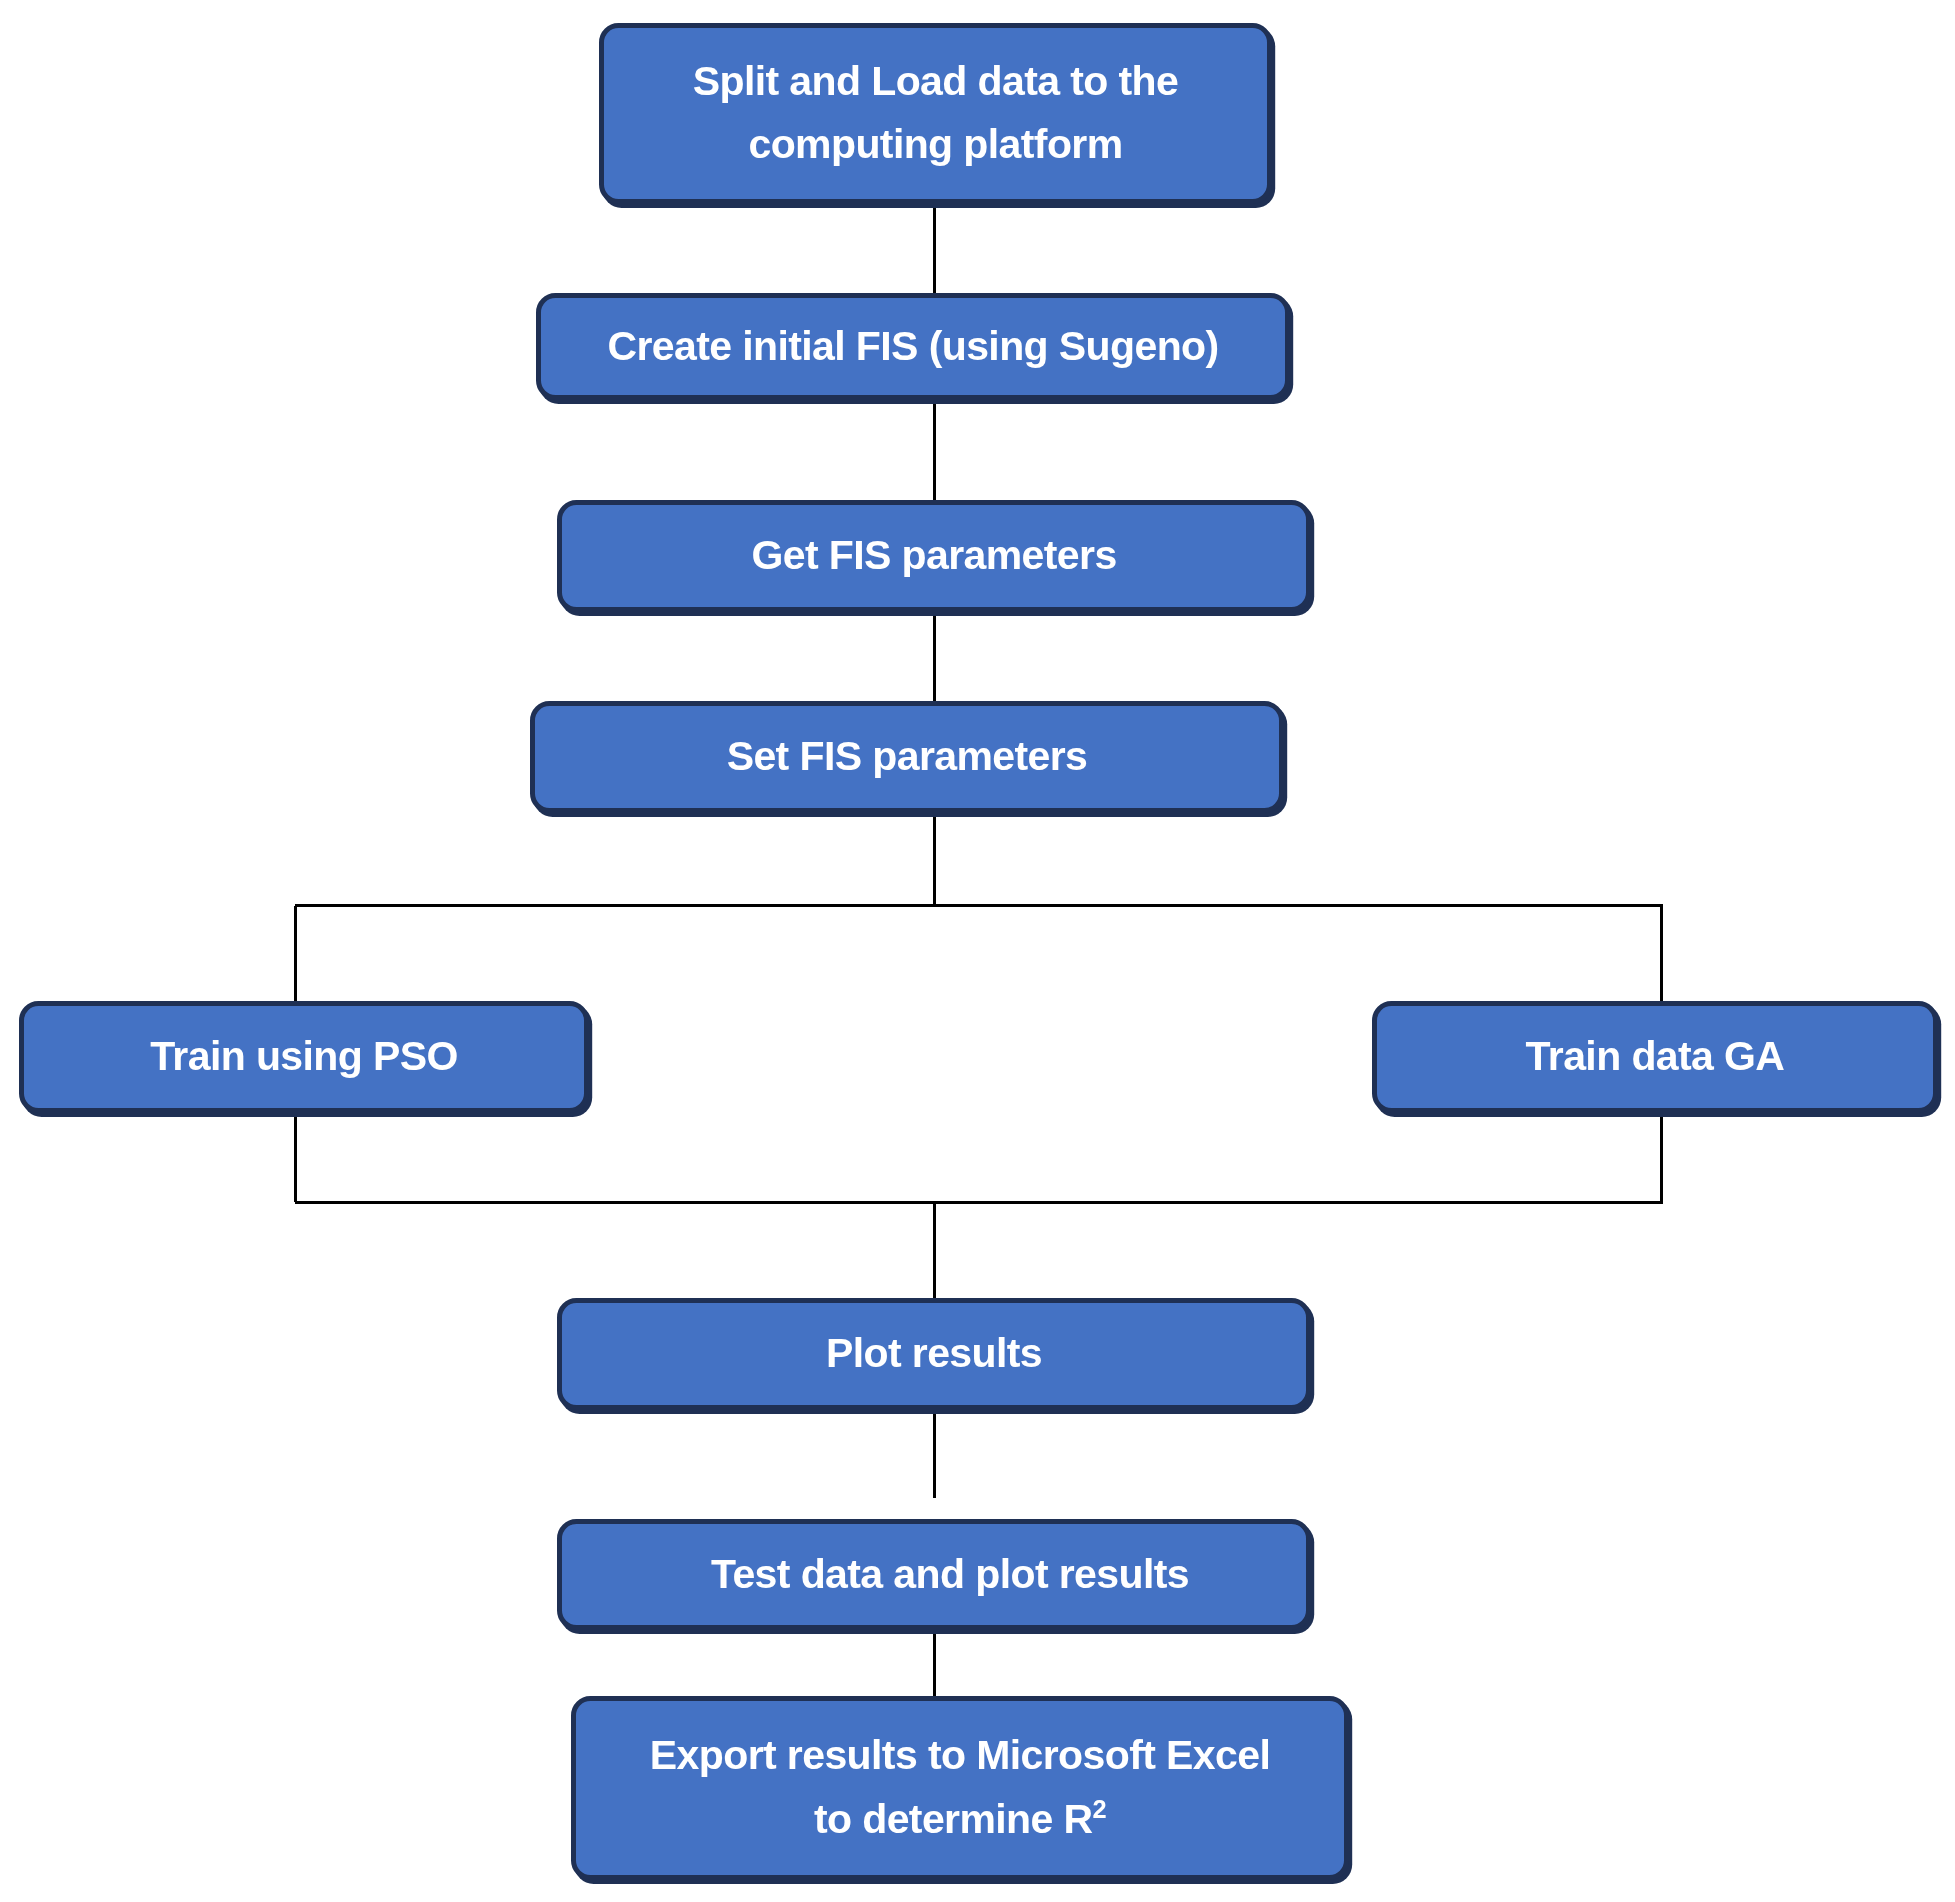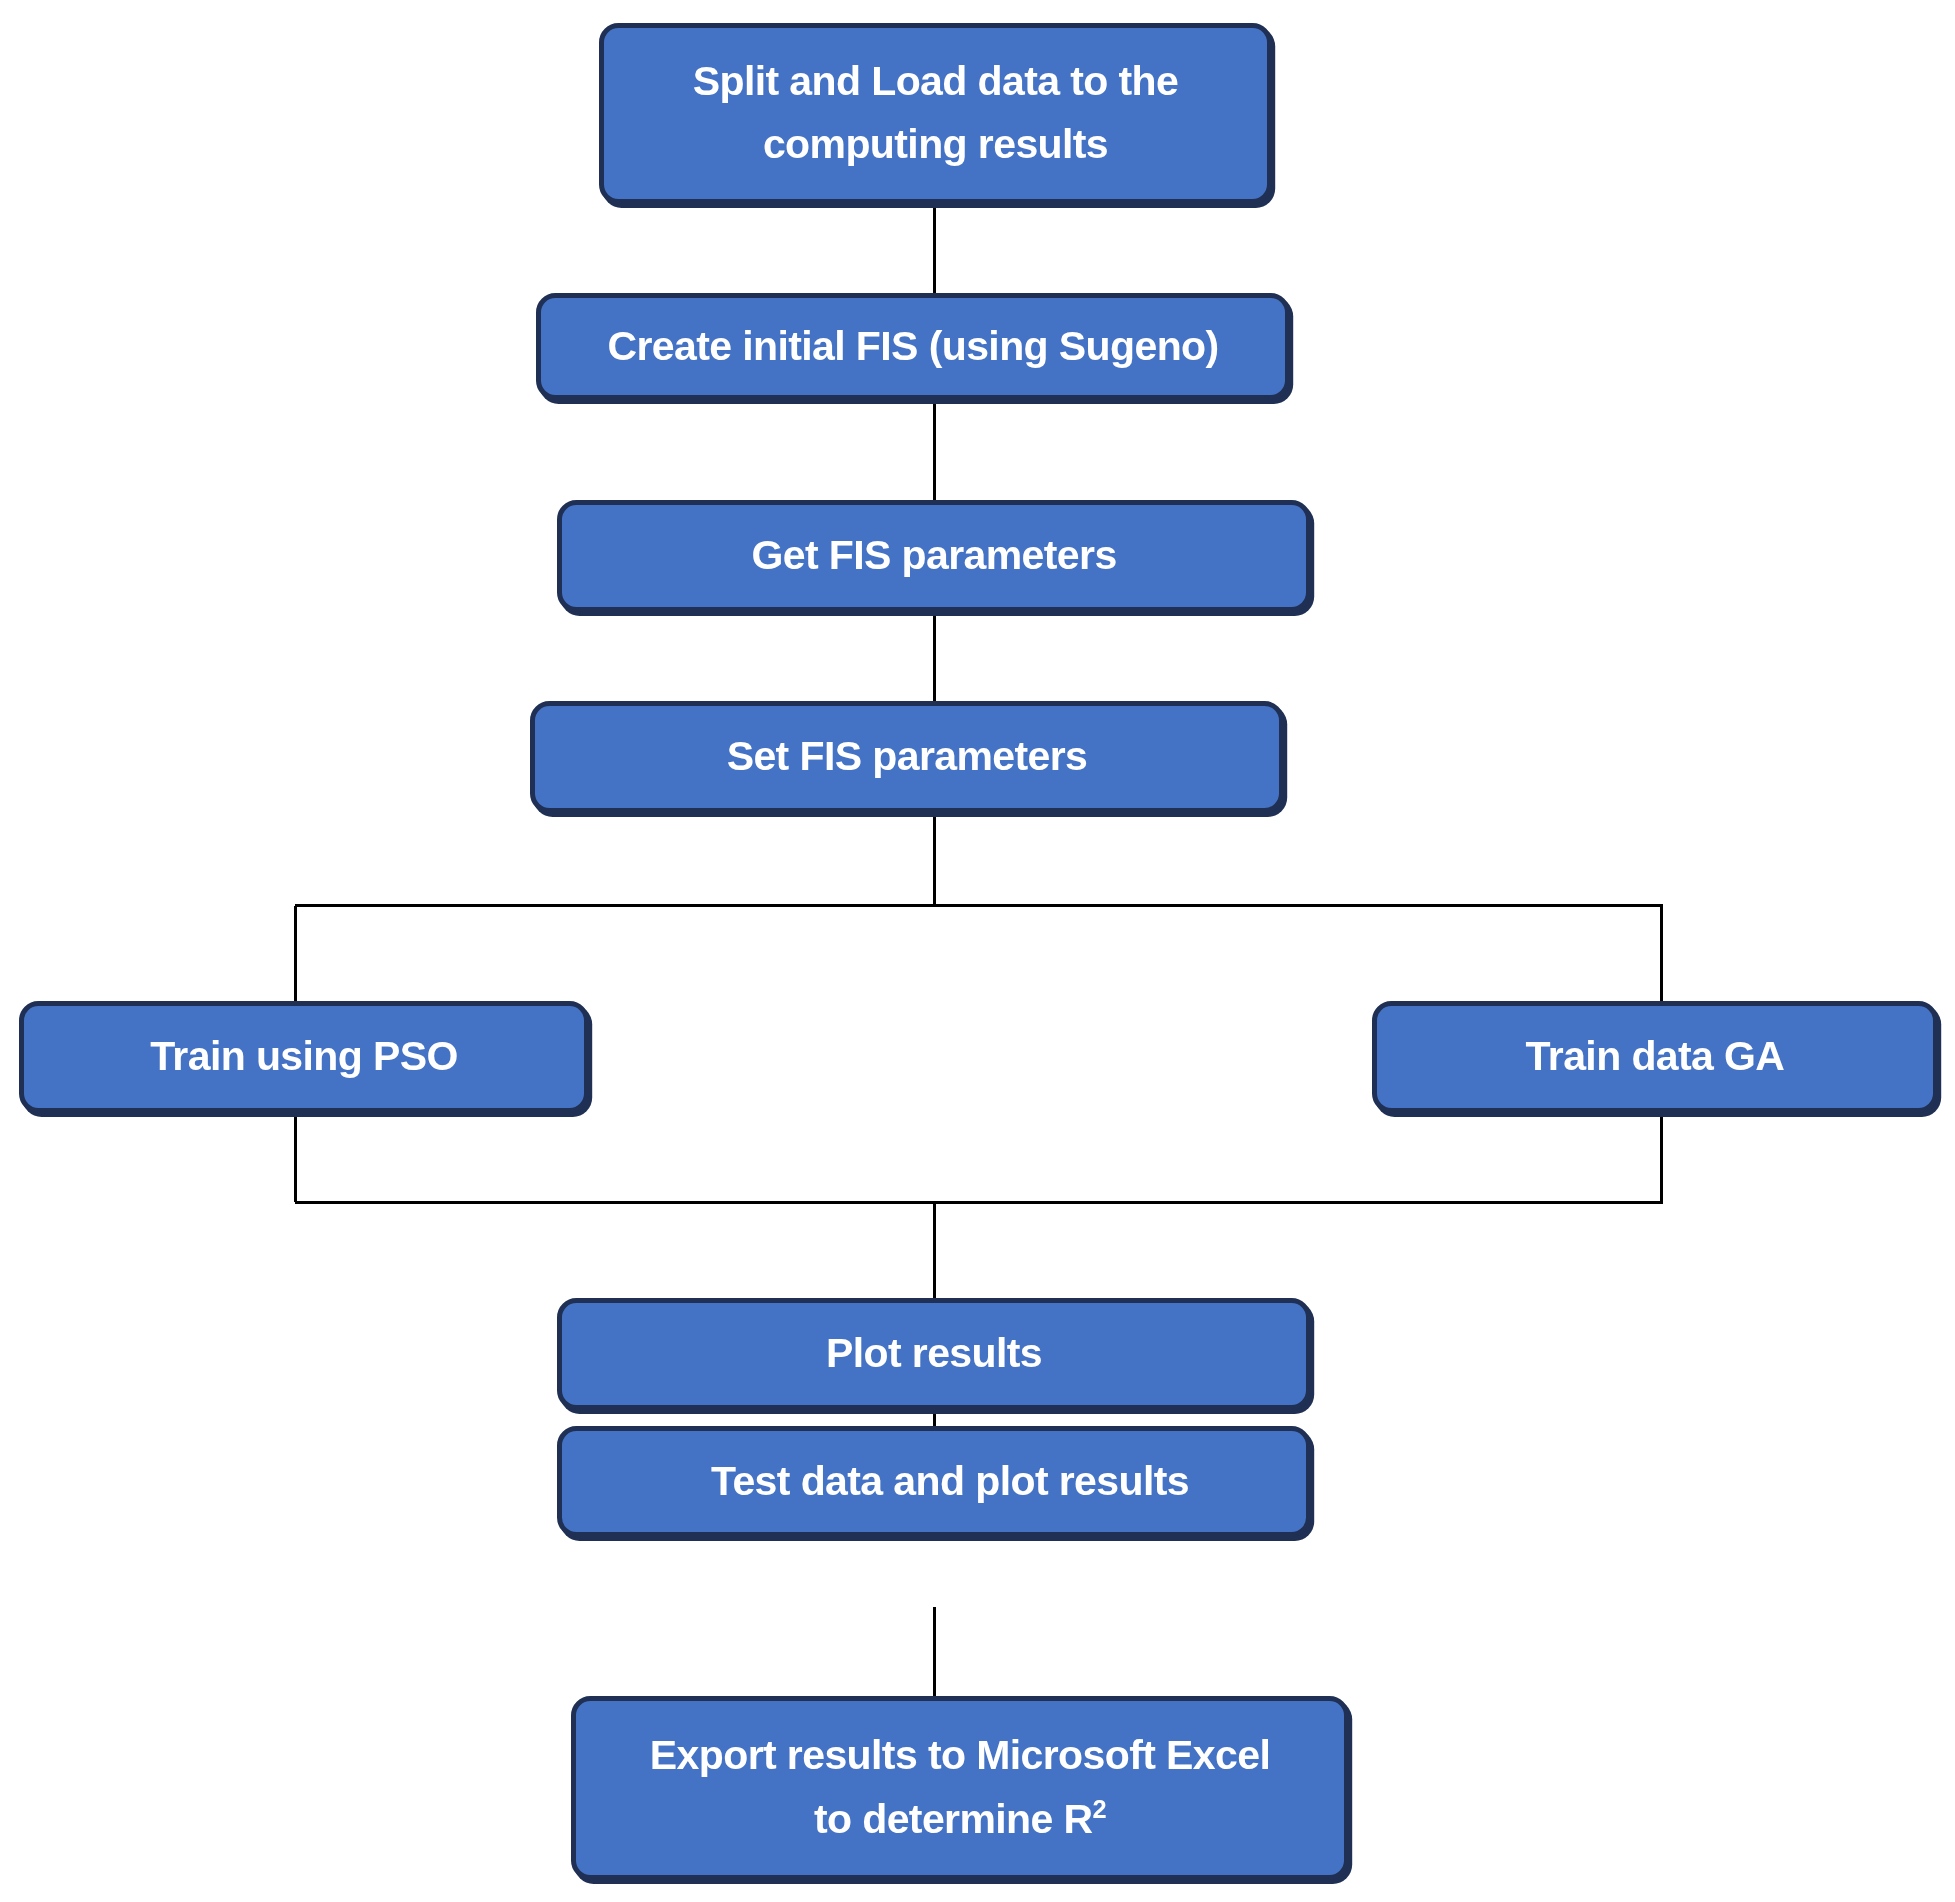--- a/index.html
+++ b/index.html
@@ -47,21 +47,21 @@
     vertical-align:super;
   }
   
   #n-split     {left:599px;  top:22.6px;   width:673px; height:181px;}
   #n-create    {left:536px;  top:293px;  width:754px; height:107px;}
   #n-get       {left:557px;  top:500px;  width:754px; height:112px;}
   #n-set       {left:530px;  top:701px; width:754px; height:112px;}
   #n-pso       {left:19px;   top:1001px; width:570px;  height:112px;}
   #n-ga        {left:1372px; top:1001px; width:566px;  height:112px;}
   #n-plot      {left:557px;  top:1298px; width:754px; height:112px;text-align:center;}
-  #n-test      {left:557px;  top:1426px; width:754px; height:111px;padding-left:32px;}
+  #n-test      {left:557px;  top:1519px; width:754px; height:111px;padding-left:32px;}
   #n-export    {left:546px;  top:1696px; width:778px; height:184px;margin-left:25px;}
   
   #c1 {left:933px; top:203px;  width:3.2px;    height:90px;}
   #c2 {left:933px; top:398px;  width:3.2px;    height:104px;}
   #c3 {left:933px; top:611px;  width:3.2px;    height:91px;}
   #c4 {left:933px; top:811px; width:3.2px;    height:96px;}
   #h1 {left:295px;  top:904px; width:1368px; height:3.2px;}
   #c5 {left:294px;  top:906px; width:3.2px;    height:96px;}
   #c6 {left:1660px; top:906px; width:3.2px;    height:96px;}
   #c7 {left:294px;  top:1111px; width:3.2px;    height:91px;}
@@ -85,21 +85,21 @@
   <div class="connector" id="c6"></div>
   <div class="connector" id="c7"></div>
   <div class="connector" id="c8"></div>
   <div class="connector" id="h2"></div>
   <div class="connector" id="c9"></div>
   <div class="connector" id="c10"></div>
   <div class="connector" id="c11"></div>
 
   <div class="node" id="n-split">
     <span class="lbl">Split and Load data to the</span>
-    <span class="lbl">computing results</span>
+    <span class="lbl">computing platform</span>
   </div>
 
   <div class="node" id="n-create">
     <span class="lbl">Create initial FIS (using Sugeno)</span>
   </div>
 
   <div class="node" id="n-get">
     <span class="lbl">Get FIS parameters</span>
   </div>
 

